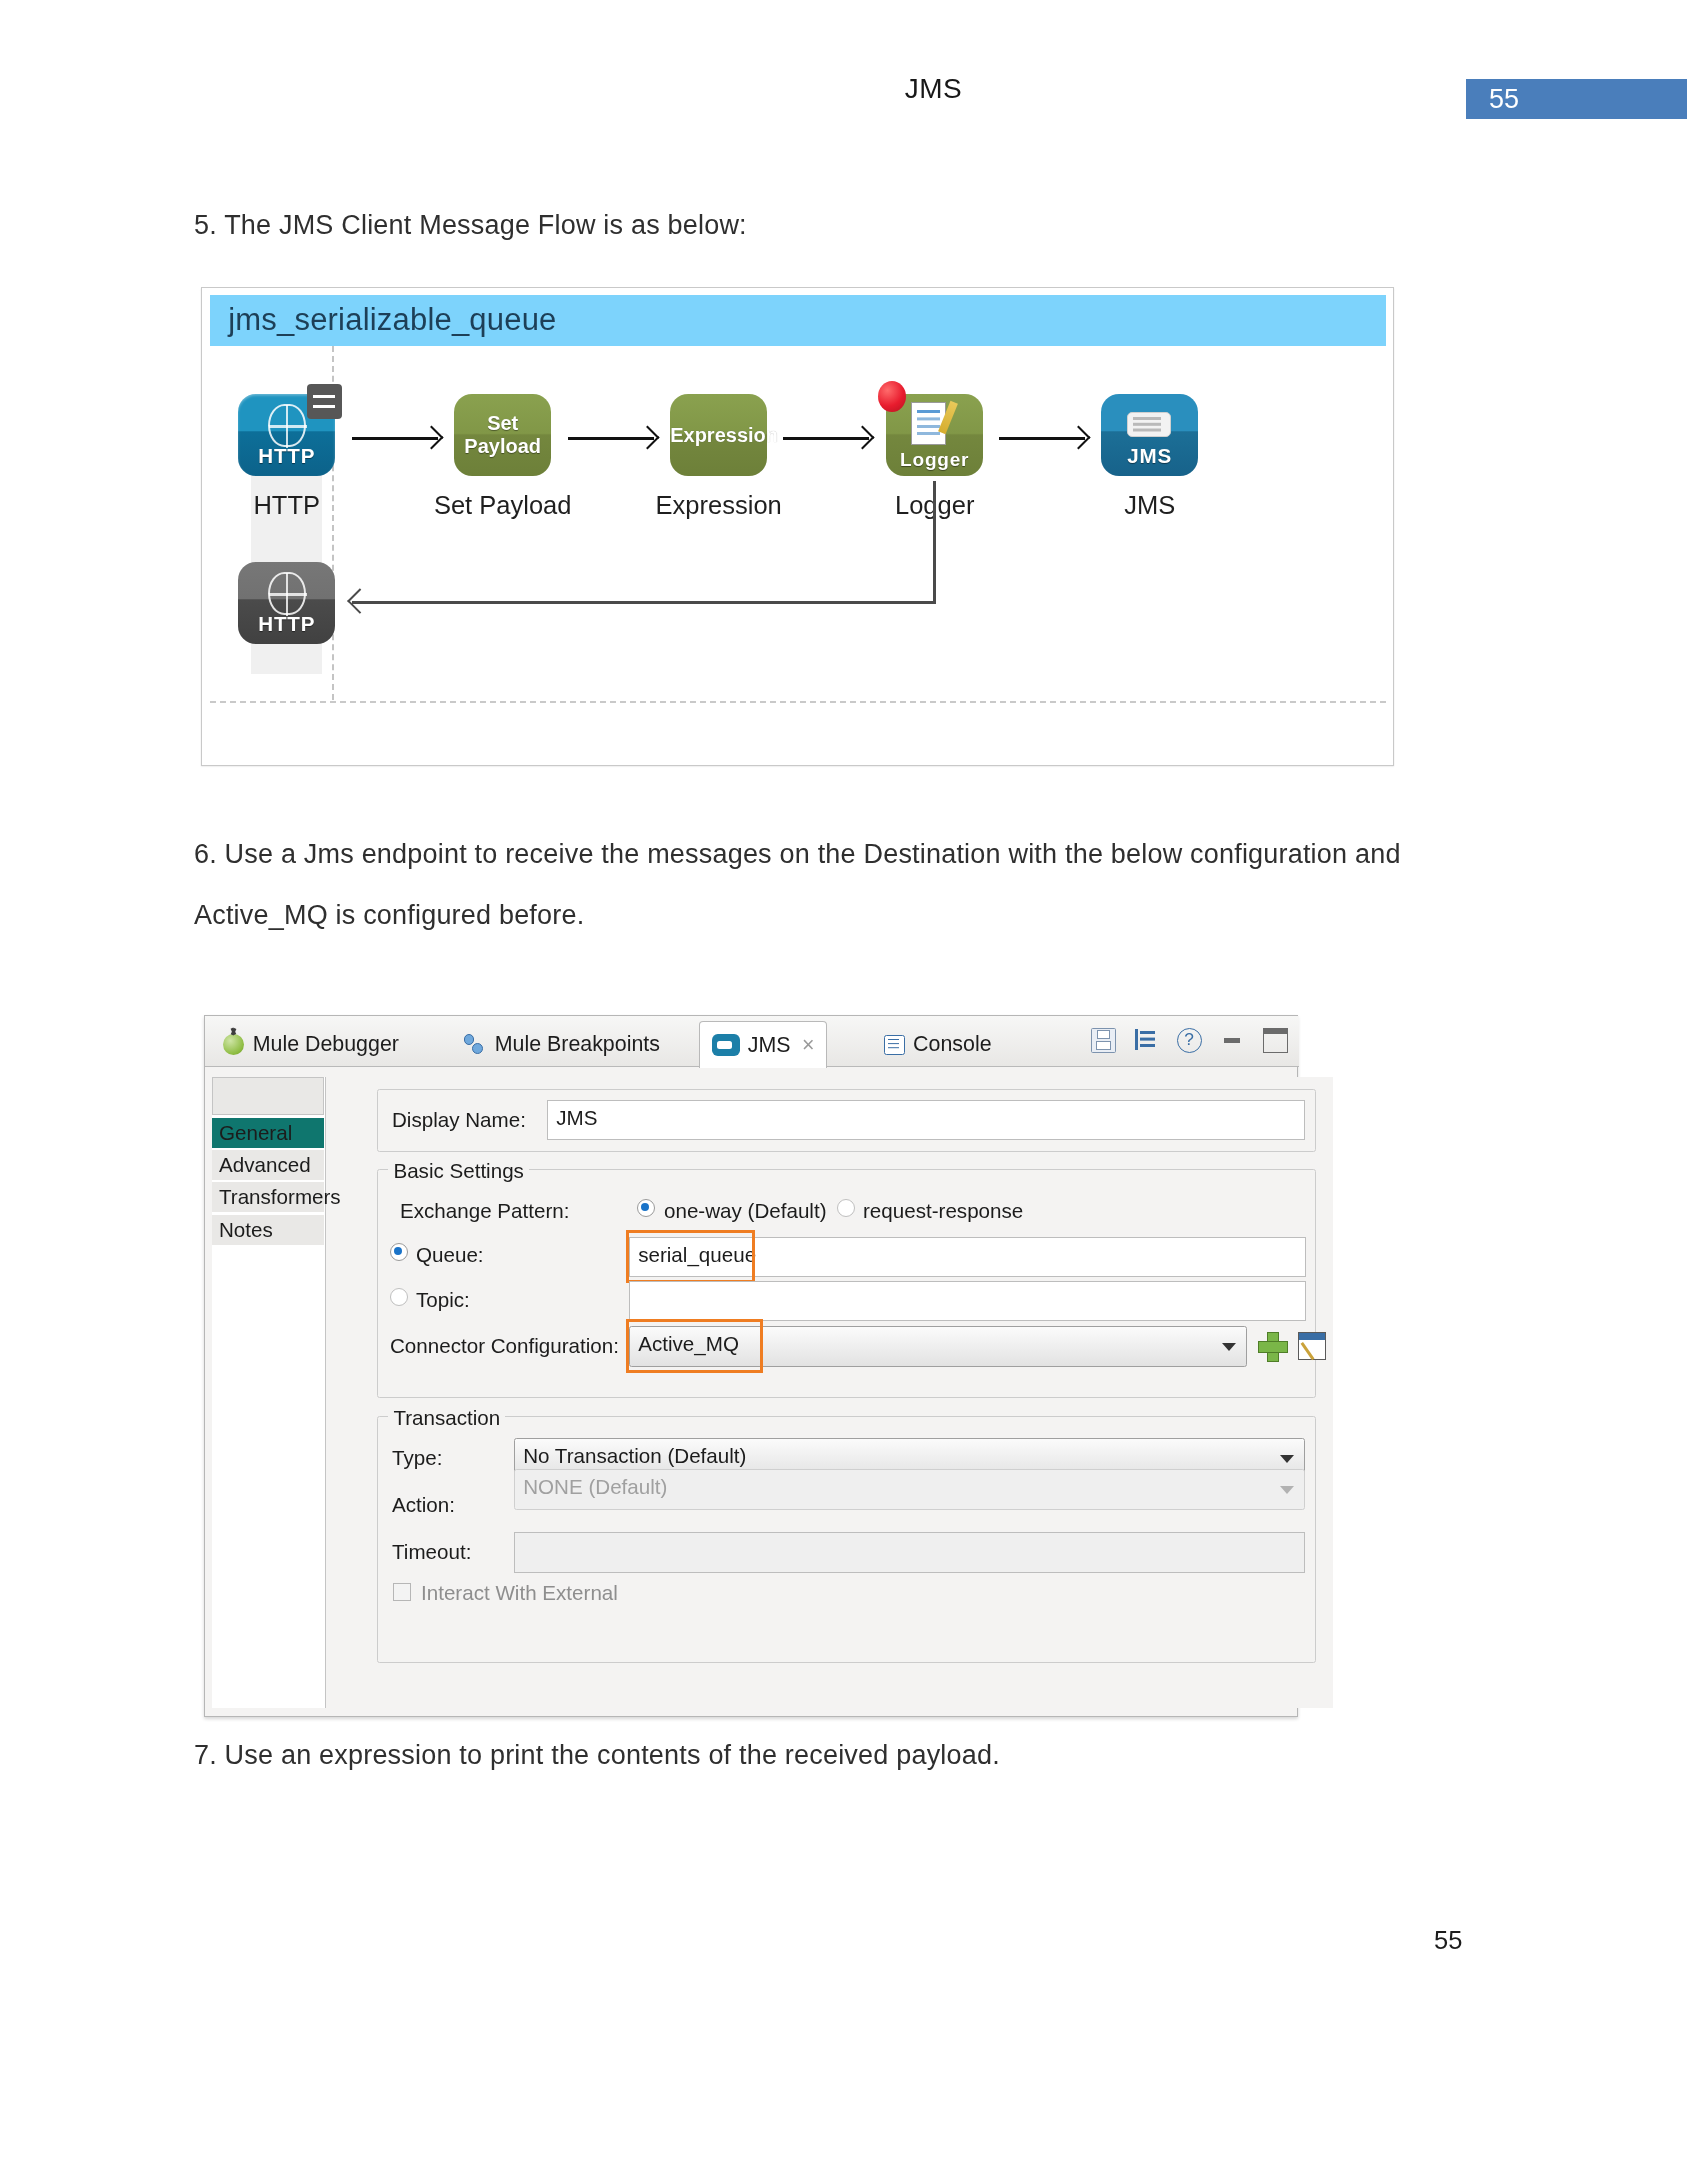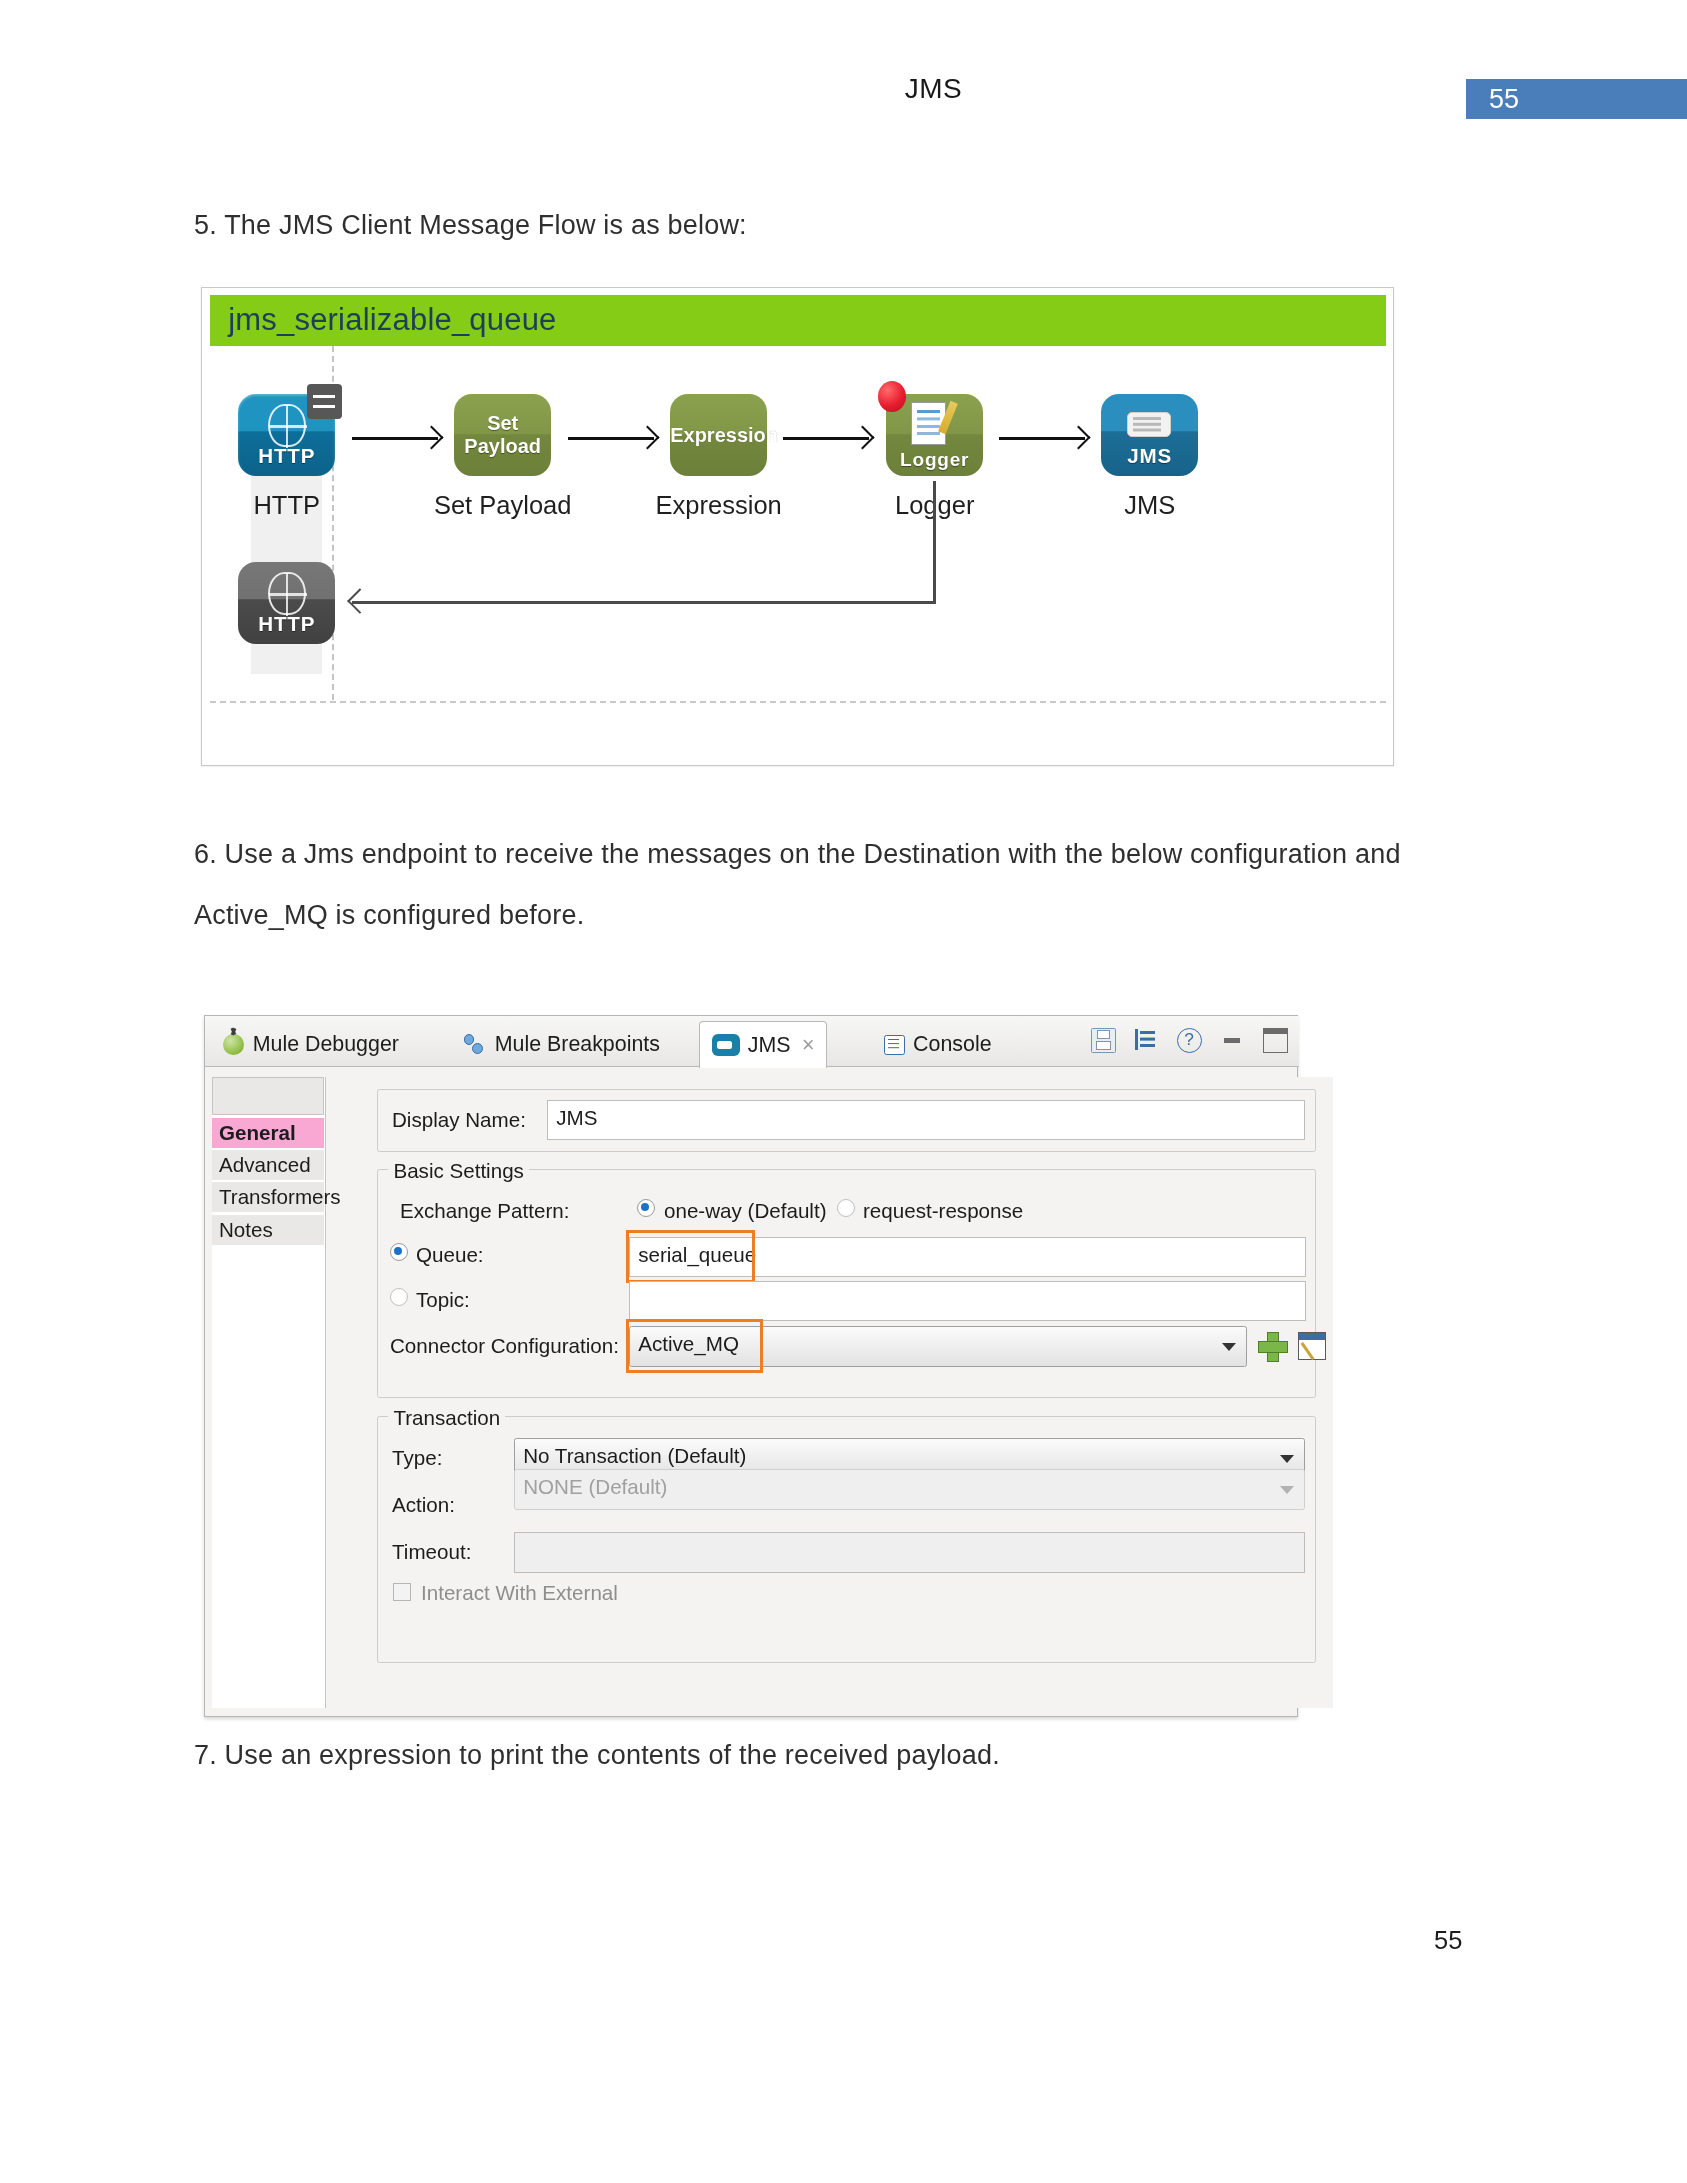--- a/index.html
+++ b/index.html
@@ -51,21 +51,21 @@
   
   .flow-shot{
     position:absolute; left:201px; top:287px;
     width:1193px; height:479px;
     background:#ffffff;
     border:0.8px solid #c9c9c9;
     box-shadow:0 0.8px 1.6px rgba(0,0,0,.12);
   }
   .flow-titlebar{
     position:absolute; left:8.2px; top:7.4px; width:1176px; height:51px;
-    background:#84cc16;
+    background:#7dd3fc;
   }
   .flow-titlebar .t{
     position:absolute; left:18px; top:6.6px;
     font-size:31px; color:#1d3f57; letter-spacing:0.2px;
   }
   .flow-canvas{
     position:absolute; left:8.2px; top:58px; width:1176px; height:354px;
     background:#ffffff;
   }
   
@@ -307,21 +307,21 @@
   }
   .side-head{
     position:absolute; left:0; top:0; width:112px; height:38px;
     background:#e9e8e6; border:0.8px solid #c4c4c4;
   }
   .side-item{
     position:absolute; left:0; width:112px; height:31px;
     font-size:20.6px; color:#1c1c1c; padding:3.3px 0 0 7.4px;
     background:#e9e8e6; border-bottom:0.8px solid #ffffff;
   }
-  .side-item.active{ background:#f9a8d4; font-weight:bold; }
+  .side-item.active{ background:#0f766e; font-weight:normal; }
 
   
   .form{
     position:absolute; left:122px; top:61px; width:966px; height:631px;
     background:#f4f3f2;
     margin-left:40px;
   }
   .fieldbox{
     position:absolute; background:#f4f3f2;
     border:0.8px solid #cccccc; border-radius:2.5px;

